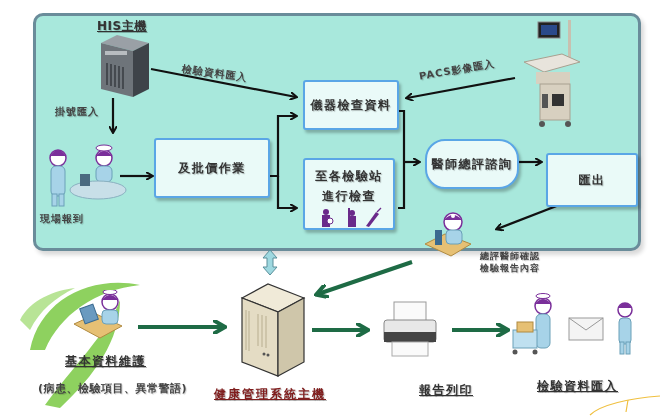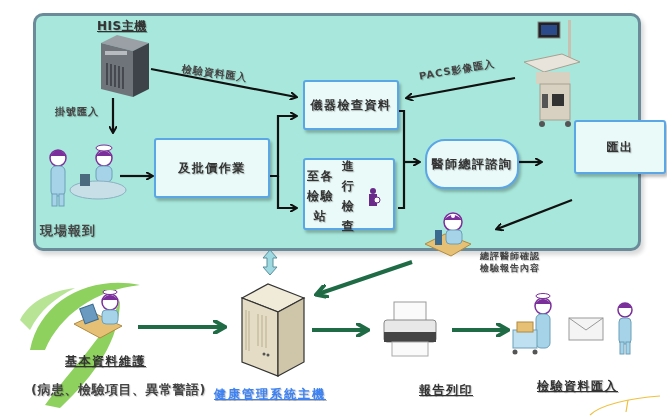--- a/index.html
+++ b/index.html
@@ -1,21 +1,21 @@
 <!DOCTYPE html>
 <html><head>
 <meta charset="utf-8">
 <style>
   html, body { margin:0; padding:0; background:#ffffff; }
   body { width:667px; height:418px; position:relative; overflow:hidden;
          font-family:"DejaVu Sans", sans-serif; }
   .abs { position:absolute; }
   .box { position:absolute; background:#eafaf8; border:2px solid #5aa6e6;
          border-radius:3px; box-shadow:2px 3px 3px rgba(0,0,0,0.25);
-         display:flex; align-items:center; justify-content:center;
+         display:flex; flex-direction:column; align-items:center; justify-content:center;
          font-weight:bold; color:#333; font-size:12px; letter-spacing:1.5px; line-height:20px;
          text-shadow:1px 1px 1px rgba(0,0,0,0.25); text-align:center; }
   .lbl { position:absolute; font-size:10px; font-weight:bold; color:#444;
          text-shadow:1px 1px 1px rgba(0,0,0,0.2); white-space:nowrap; letter-spacing:1px; }
   .lbl-big { position:absolute; font-size:12px; font-weight:bold; color:#333;
          text-shadow:1px 1px 1px rgba(0,0,0,0.25); white-space:nowrap; letter-spacing:1.5px;text-decoration:underline; }
   svg.overlay { position:absolute; left:0; top:0; }
 </style>
 </head>
 <body>
@@ -97,21 +97,21 @@
   </g>
   <g>
     <circle cx="66" cy="14" r="8" fill="#fff" stroke="#7a2f9a" stroke-width="1.5"></circle>
     <path d="M58,12 Q66,2 74,12" fill="#7a2f9a"></path>
     <ellipse cx="66" cy="4" rx="8" ry="3" fill="#fff" stroke="#7a2f9a"></ellipse>
     <rect x="58" y="22" width="16" height="16" rx="5" fill="#a7d3e8" stroke="#6aa0b8"></rect>
     <ellipse cx="60" cy="46" rx="28" ry="9" fill="#c8dfe8" stroke="#8ab0c0"></ellipse>
     <rect x="42" y="30" width="10" height="12" fill="#4b6a80"></rect>
   </g>
 </svg>
-<div class="lbl" style="left:40px;top:222px;font-size:13px;">現場報到</div>
+<div class="lbl" style="left:40px;top:212px;font-size:10px;">現場報到</div>
 
 <div class="box" style="left:154px;top:138px;width:112px;height:56px;">
   <span>及批價作業</span>
 </div>
 
 <div class="box" style="left:303px;top:80px;width:92px;height:46px;">
   <span>儀器檢查資料</span>
 </div>
 
 <div class="box" style="left:303px;top:158px;width:92px;height:72px;justify-content:flex-end;padding-top:4px;box-sizing:border-box;">
@@ -132,21 +132,21 @@
         <path d="M52,20 L62,6 L65,8 L55,21 Z"></path>
         <line x1="63" y1="6" x2="67" y2="2" stroke="#6a2a8a" stroke-width="1.2"></line>
       </g>
   </svg>
 </div>
 
 <div class="box" style="left:425px;top:139px;width:90px;height:46px;border-radius:20px;">
   <span>醫師總評諮詢</span>
 </div>
 
-<div class="box" style="left:546px;top:120px;width:88px;height:50px;margin-left:28px;">
+<div class="box" style="left:546px;top:153px;width:88px;height:50px;">
   <span>匯出</span>
 </div>
 
 <svg class="abs" style="left:522px;top:20px" width="66" height="110">
   <rect x="16" y="2" width="22" height="16" fill="#222" stroke="#888"></rect>
   <rect x="19" y="5" width="16" height="10" fill="#2a4a8a"></rect>
   <rect x="46" y="0" width="3" height="40" fill="#c8c0b0"></rect>
   <polygon points="2,42 40,34 58,42 22,52" fill="#e8e4dc" stroke="#a8a090"></polygon>
   <rect x="14" y="52" width="34" height="12" fill="#d8d0c0"></rect>
   <rect x="18" y="64" width="30" height="36" fill="#d8d0c0" stroke="#a8a090"></rect>
@@ -171,37 +171,37 @@
 
 <svg class="abs" style="left:70px;top:290px" width="60" height="55">
   <polygon points="4,34 26,24 52,36 30,48" fill="#e6c074" stroke="#b08a40"></polygon>
   <rect x="12" y="16" width="14" height="16" fill="#6a9ac0" stroke="#3a6a90" transform="rotate(-20 19 24)"></rect>
   <circle cx="40" cy="12" r="8" fill="#fff" stroke="#7a2f9a" stroke-width="1.5"></circle>
   <path d="M32,10 Q40,0 48,10" fill="#7a2f9a"></path>
   <ellipse cx="40" cy="2" rx="7" ry="2.5" fill="#fff" stroke="#7a2f9a"></ellipse>
   <rect x="32" y="20" width="16" height="14" rx="4" fill="#a7d3e8" stroke="#6aa0b8"></rect>
 </svg>
 <div class="lbl-big" style="left:65px;top:353px;font-size:12px;">基本資料維護</div>
-<div class="lbl" style="left:31px;top:381px;font-size:13px;letter-spacing:0.5px;">(病患、檢驗項目、異常警語)</div>
+<div class="lbl" style="left:38px;top:381px;font-size:11px;letter-spacing:0.5px;">(病患、檢驗項目、異常警語)</div>
 
 <svg class="abs" style="left:238px;top:280px" width="70" height="100">
   <polygon points="4,18 30,4 66,18 40,32" fill="#f0ead8" stroke="#333" stroke-width="1.2"></polygon>
   <polygon points="4,18 40,32 40,96 4,82" fill="#e4dcc4" stroke="#333" stroke-width="1.2"></polygon>
   <polygon points="40,32 66,18 66,82 40,96" fill="#cfc6aa" stroke="#333" stroke-width="1.2"></polygon>
   <g stroke="#b8ae90" stroke-width="1">
     <line x1="8" y1="30" x2="8" y2="70"></line>
       <line x1="11" y1="31" x2="11" y2="71"></line>
     <line x1="20" y1="34" x2="20" y2="66"></line>
       <line x1="24" y1="35" x2="24" y2="67"></line>
       <line x1="28" y1="36" x2="28" y2="68"></line>
   </g>
   <circle cx="26" cy="74" r="1.5" fill="#555"></circle>
     <circle cx="30" cy="75" r="1.5" fill="#555"></circle>
 </svg>
-<div class="lbl-big" style="left:214px;top:386px;font-size:12px;color:#3b82f6;letter-spacing:2px;">健康管理系統主機</div>
+<div class="lbl-big" style="left:214px;top:386px;font-size:12px;color:#7f1d1d;letter-spacing:2px;">健康管理系統主機</div>
 
 <svg class="abs" style="left:380px;top:300px" width="60" height="60">
   <rect x="14" y="2" width="32" height="20" fill="#fafafa" stroke="#999"></rect>
   <rect x="4" y="20" width="52" height="22" rx="3" fill="#e8e8e8" stroke="#888"></rect>
   <rect x="4" y="32" width="52" height="10" fill="#444"></rect>
   <rect x="12" y="42" width="36" height="14" fill="#fafafa" stroke="#aaa"></rect>
 </svg>
 <div class="lbl-big" style="left:389px;top:382px;margin-left:30px;">報告列印</div>
 
 <svg class="abs" style="left:505px;top:290px" width="140" height="72">

